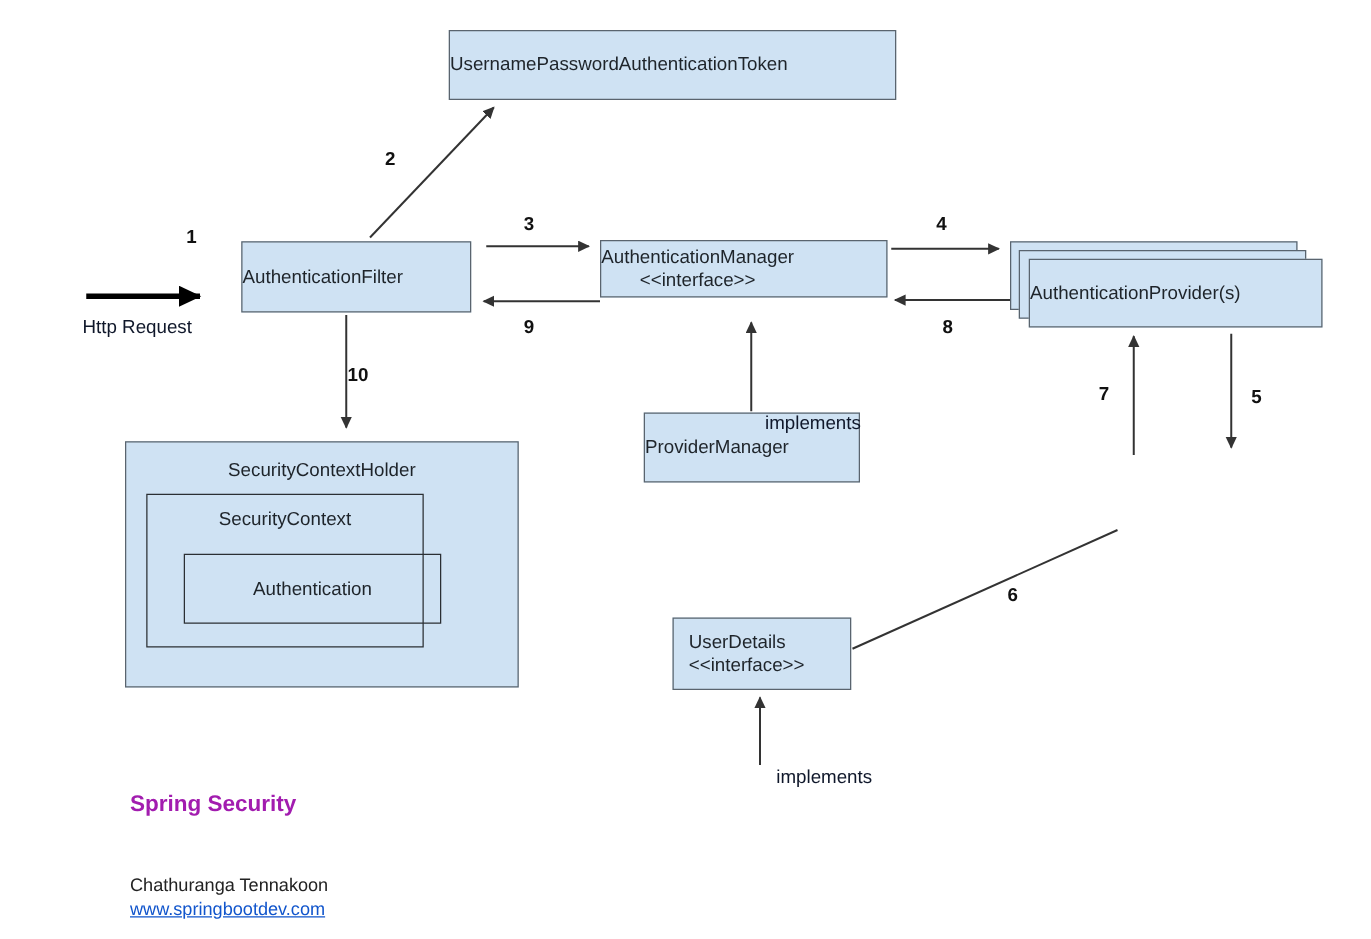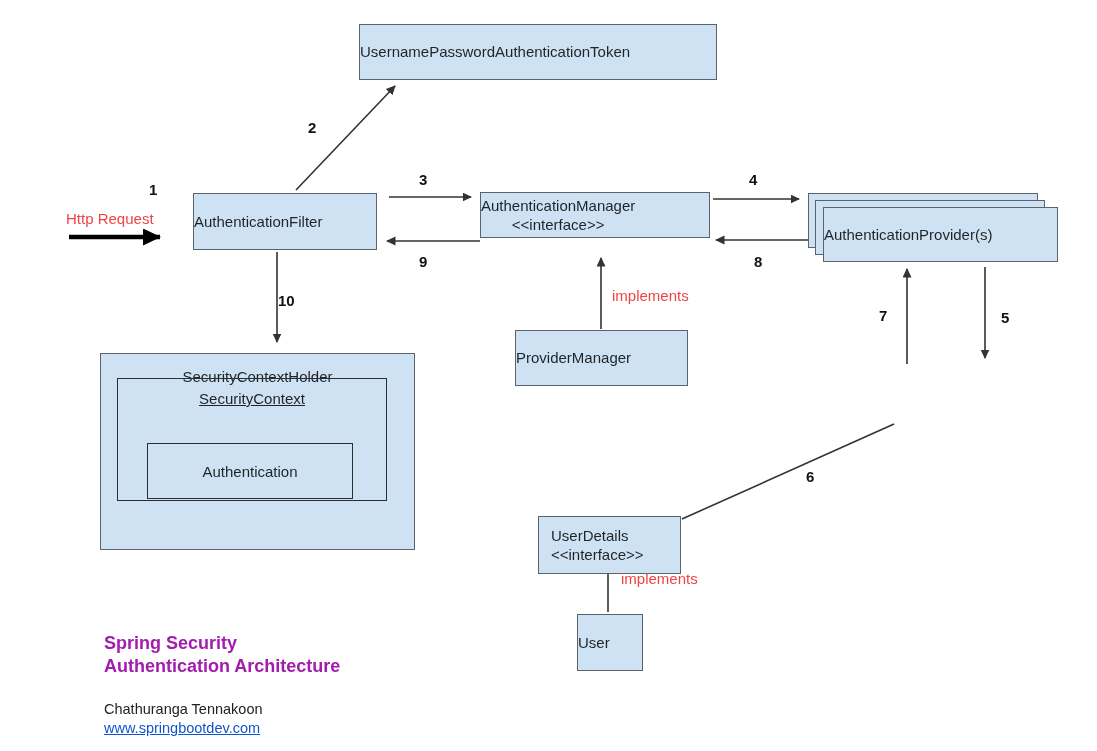--- a/index.html
+++ b/index.html
@@ -65,33 +65,33 @@
     display: flex;
     align-items: center;
     justify-content: center;
     font-size: 15px;
     color: #1e242a;
   }
   .left-align {
     justify-content: flex-start;
     text-align: left;
     padding-left: 12px;
-    margin-top: 22px;
   }
   .step {
     position: absolute;
     font-weight: bold;
     font-size: 15px;
     color: #111111;
   }
   .flow-label {
     position: absolute;
     font-size: 15px;
-    color: #ef4444;
-    white-space: nowrap;
+    color: #0f172a;
+    white-space: nowrap;
+    margin-top: 43px;
   }
   .footer-title {
     position: absolute;
     left: 104px;
     top: 632px;
     font-size: 18px;
     font-weight: bold;
     color: #a21caf;
     line-height: 1.25;
     white-space: nowrap;
@@ -165,54 +165,50 @@
     <span>ProviderManager</span>
   </div>
 
   <div class="node stack-front" style="left:823px; top:207px; width:235px; height:55px;">
     <span>AuthenticationProvider(s)</span>
   </div>
 
   <div class="container-node" style="left:100px; top:353px; width:315px; height:197px;">
     <span class="container-title">SecurityContextHolder</span>
   </div>
-  <div class="inner-node" style="left:117px; top:378px; width:270px; height:123px;text-decoration:underline;">
+  <div class="inner-node" style="left:117px; top:395px; width:222px; height:123px;">
     <span class="container-title">SecurityContext</span>
   </div>
   <div class="inner-leaf" style="left:147px; top:443px; width:206px; height:56px;">
     <span>Authentication</span>
   </div>
 
 
   <div class="node left-align" style="left:538px; top:494px; width:143px; height:58px;">
     <span>
       <span>UserDetails</span><br>
       <span>&lt;&lt;interface&gt;&gt;</span>
     </span>
   </div>
 
-  <div class="node" style="left:577px; top:614px; width:66px; height:57px;">
-    <span>User</span>
-  </div>
 
   <div class="step" style="left:149px; top:181px;">1</div>
   <div class="step" style="left:308px; top:119px;">2</div>
   <div class="step" style="left:419px; top:171px;">3</div>
   <div class="step" style="left:749px; top:171px;">4</div>
   <div class="step" style="left:1001px; top:309px;">5</div>
   <div class="step" style="left:806px; top:468px;">6</div>
   <div class="step" style="left:879px; top:307px;">7</div>
   <div class="step" style="left:754px; top:253px;">8</div>
   <div class="step" style="left:419px; top:253px;">9</div>
   <div class="step" style="left:278px; top:292px;">10</div>
 
   <div class="flow-label" style="left:66px; top:210px;">Http Request</div>
   <div class="flow-label" style="left:612px; top:287px;">implements</div>
   <div class="flow-label" style="left:621px; top:570px;">implements</div>
 
   <div class="footer-title">
     <span>Spring Security</span><br>
-    <span>Authentication Architecture</span>
   </div>
   <div class="footer-author">Chathuranga Tennakoon</div>
   <a class="footer-link">www.springbootdev.com</a>
 
 </div>
 
 </body></html>

